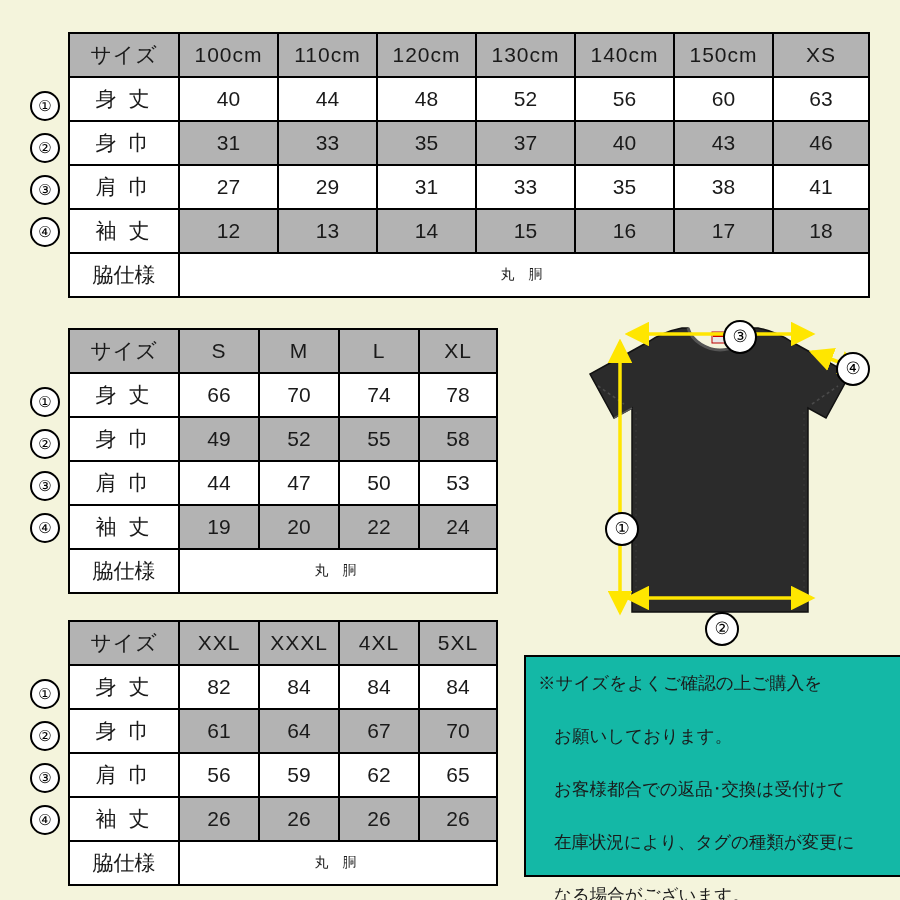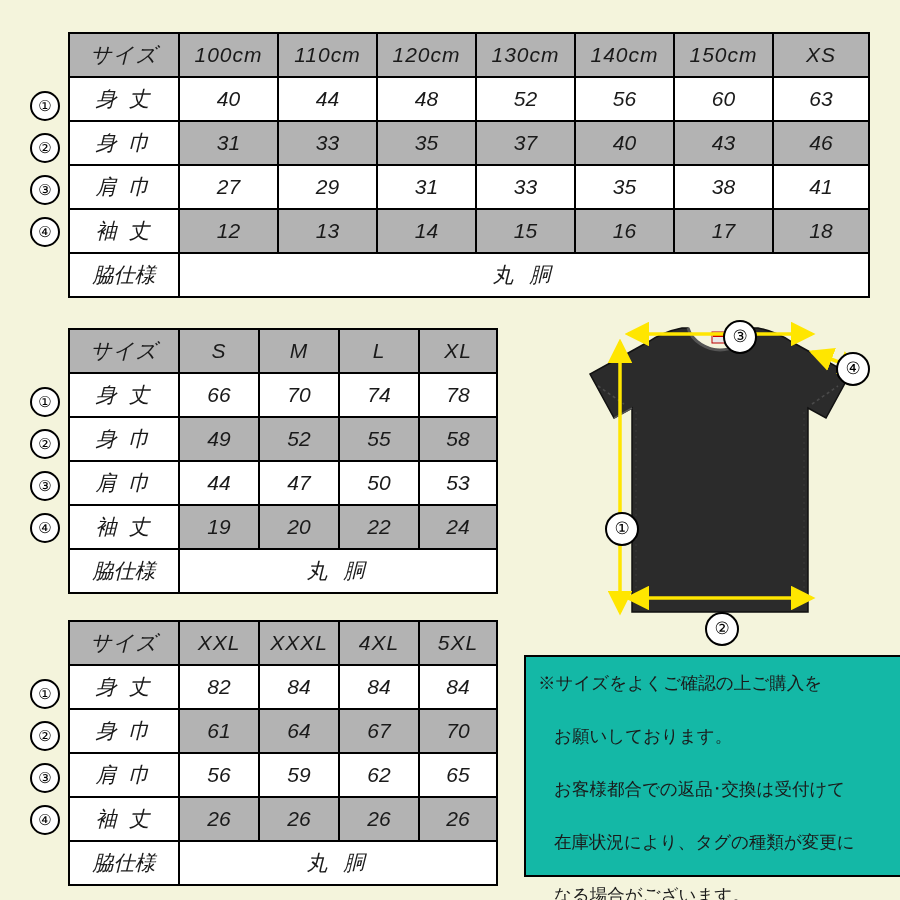--- a/index.html
+++ b/index.html
@@ -20,21 +20,20 @@
     width: 900px;
     height: 900px;
   }
 
   
   .size-table {
     position: absolute;
     border-collapse: collapse;
     table-layout: fixed;
     background: #14532d;
-    font-style: italic;
   }
   .size-table td, .size-table th {
     border: 2px solid #000000;
     text-align: center;
     vertical-align: middle;
     font-weight: normal;
     font-size: 21px;
     padding: 0;
     height: 42px;
     background: #ffffff;
@@ -51,21 +50,21 @@
     margin-left: 20px;
   }
   .size-table .shaded {
     background: #b3b3b3;
   }
   .size-table .plain {
     background: #ffffff;
   }
   .size-table .merged {
     background: #ffffff;
-    font-size: 21px;
+    font-size: 14px;
     letter-spacing: 5px;
   }
 
   
   .circnum {
     position: absolute;
     width: 26px;
     height: 26px;
     border: 2px solid #000;
     border-radius: 50%;

